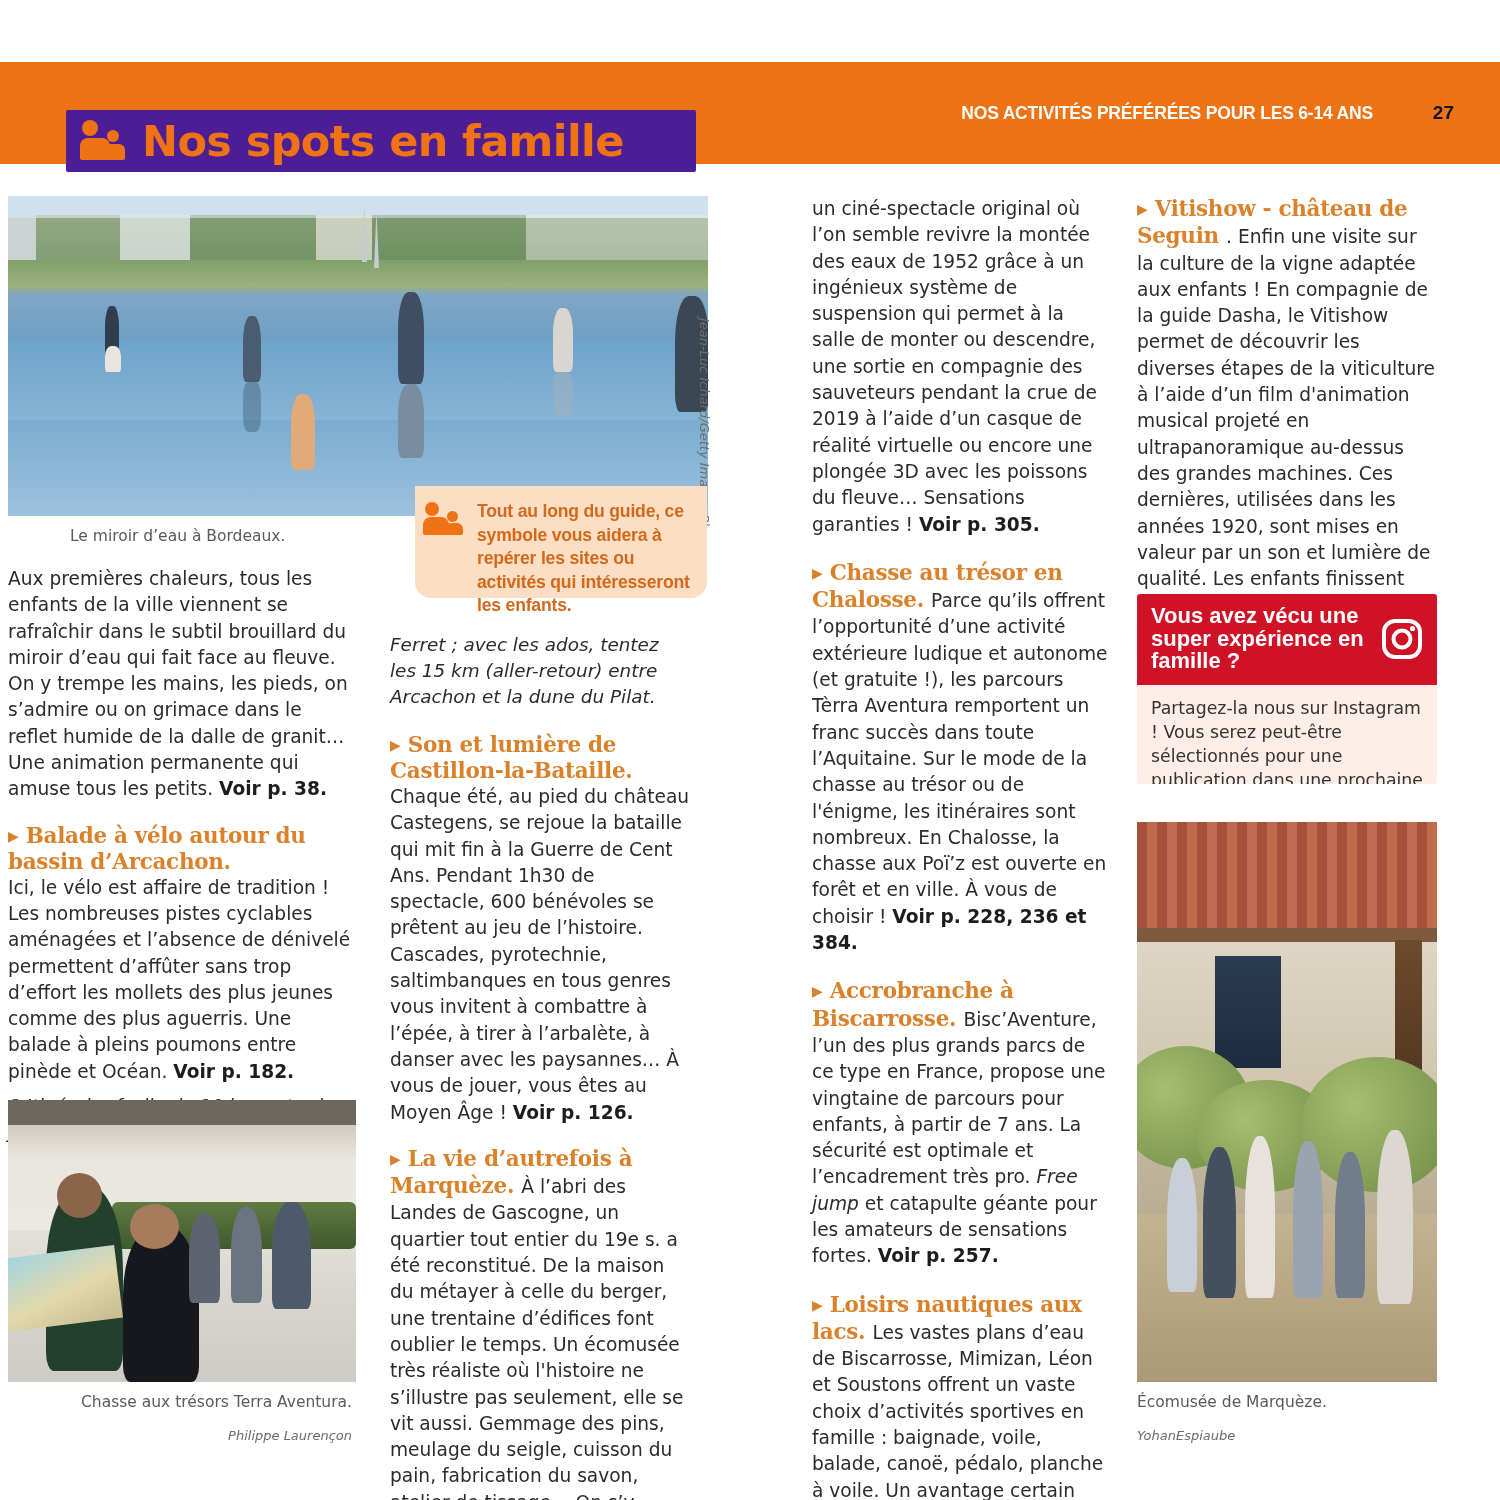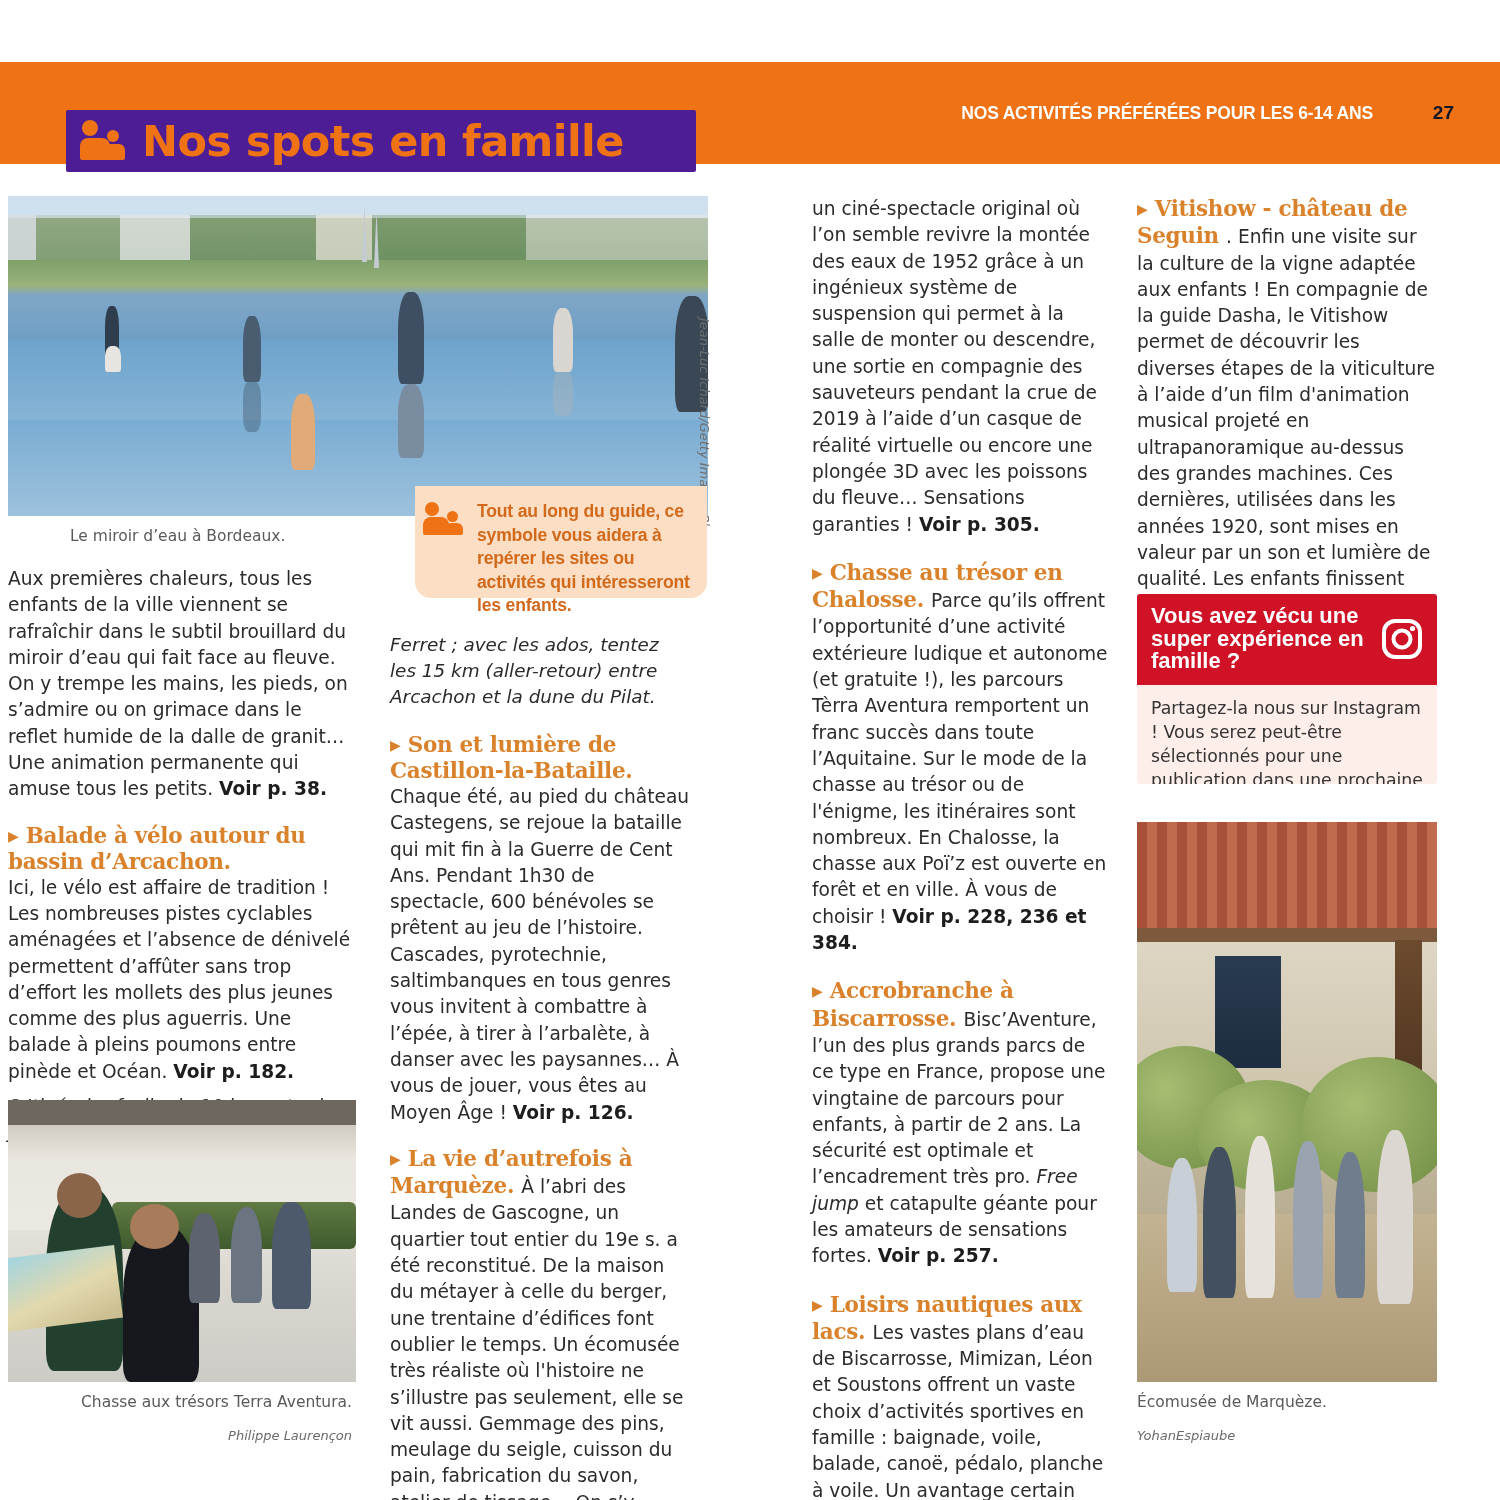--- a/index.html
+++ b/index.html
@@ -354,21 +354,21 @@
         <span>Parce qu’ils offrent l’opportunité d’une activité extérieure ludique et autonome (et gratuite !), les parcours Tèrra Aventura remportent un franc succès dans toute l’Aquitaine. Sur le mode de la chasse au trésor ou de l'énigme, les itinéraires sont nombreux. En Chalosse, la chasse aux Poï’z est ouverte en forêt et en ville. À vous de choisir ! </span><span class="voir">Voir p. 228, 236 et 384.</span>
       </div>
     </div>
 
     <div class="entry" style="margin-top:22px;">
       <div class="body-text">
         <span class="entry-head" style="display:inline;">
           <span class="tri">▶</span>
           <span>Accrobranche à Biscarrosse.</span>
         </span>
-        <span>Bisc’Aventure, l’un des plus grands parcs de ce type en France, propose une vingtaine de parcours pour enfants, à partir de 2 ans. La sécurité est optimale et l’encadrement très pro. </span><span class="ital">Free jump</span><span> et catapulte géante pour les amateurs de sensations fortes. </span><span class="voir">Voir p. 257.</span>
+        <span>Bisc’Aventure, l’un des plus grands parcs de ce type en France, propose une vingtaine de parcours pour enfants, à partir de 7 ans. La sécurité est optimale et l’encadrement très pro. </span><span class="ital">Free jump</span><span> et catapulte géante pour les amateurs de sensations fortes. </span><span class="voir">Voir p. 257.</span>
       </div>
     </div>
 
     <div class="entry" style="margin-top:22px;">
       <div class="body-text">
         <span class="entry-head" style="display:inline;">
           <span class="tri">▶</span>
           <span>Loisirs nautiques aux lacs.</span>
         </span>
         <span>Les vastes plans d’eau de Biscarrosse, Mimizan, Léon et Soustons offrent un vaste choix d’activités sportives en famille : baignade, voile, balade, canoë, pédalo, planche à voile. Un avantage certain par rapport à l’Océan : les conditions de sécurité y sont bien supérieures. </span>

